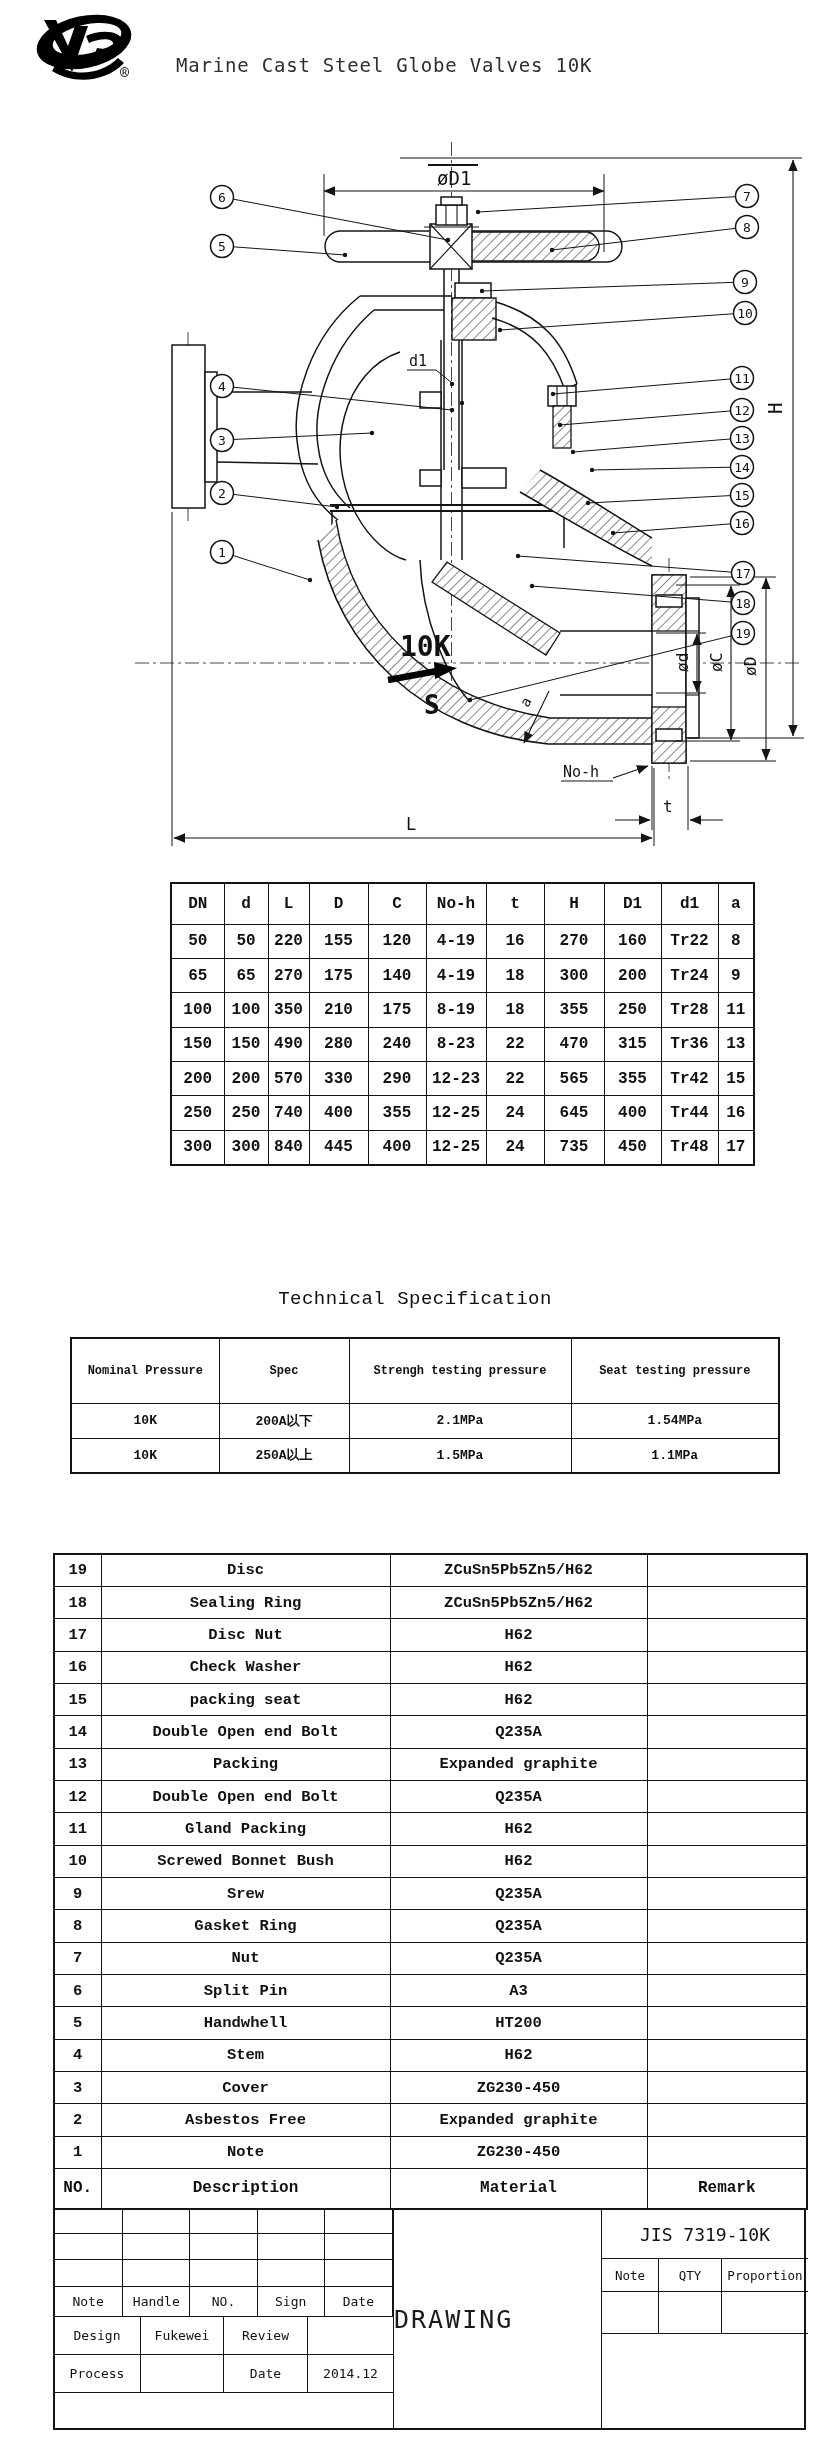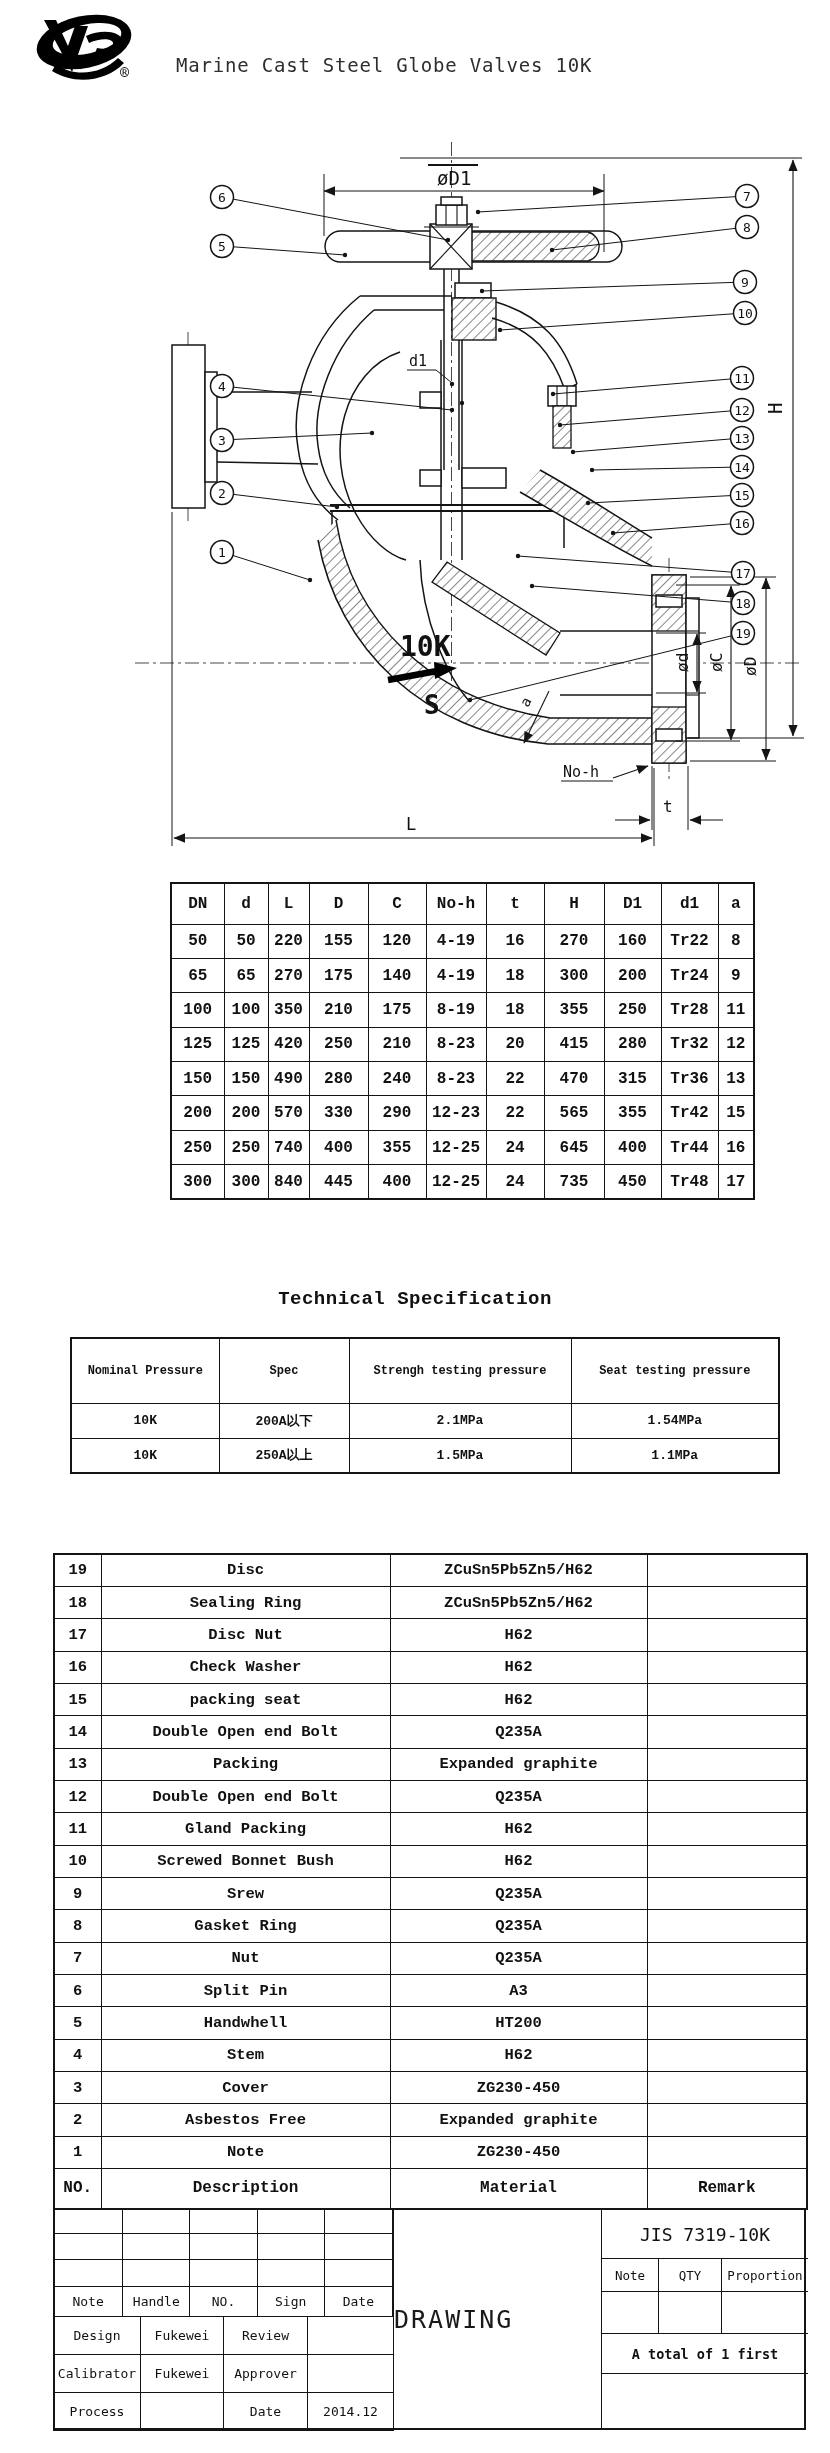--- a/index.html
+++ b/index.html
@@ -17,21 +17,21 @@
 
   
   .dimtbl{border:2.2px solid #141414;font-weight:700;font-size:16px}
   .dimtbl thead tr{height:41px}
   .dimtbl tbody tr{height:34.4px}
 
   
   .spectbl{border:2.2px solid #141414;font-weight:700}
   .spectbl thead tr{height:65px;font-size:12px}
   .spectbl tbody tr{height:35px;font-size:13px}
-  .spec-heading{width:830px;text-align:center;font-family:"Liberation Mono",monospace;font-weight:700;font-size:19px;letter-spacing:.5px}
+  .spec-heading{width:830px;text-align:center;font-family:"Liberation Mono",monospace;font-weight:400;font-size:19px;letter-spacing:.5px}
 
   
   .partstbl{border:2.2px solid #141414;font-weight:700;font-size:15.5px}
   .partstbl tbody.items tr{height:32.35px}
   .partstbl tbody.foot tr{height:40px;font-size:16px}
 
   
   .tblock{border:2.2px solid #141414;width:753px;height:222px}
   .tblock table td{font-family:"DejaVu Sans Mono",monospace;font-weight:500;font-size:13px}
   .cell-center{display:flex;align-items:center;}
@@ -421,33 +421,20 @@
         <td>210</td>
         <td>175</td>
         <td>8-19</td>
         <td>18</td>
         <td>355</td>
         <td>250</td>
         <td>Tr28</td>
         <td>11</td>
       </tr>
       <tr>
-        <td>125</td>
-        <td>125</td>
-        <td>420</td>
-        <td>250</td>
-        <td>210</td>
-        <td>8-23</td>
-        <td>20</td>
-        <td>415</td>
-        <td>280</td>
-        <td>Tr32</td>
-        <td>12</td>
-      </tr>
-      <tr>
         <td>150</td>
         <td>150</td>
         <td>490</td>
         <td>280</td>
         <td>240</td>
         <td>8-23</td>
         <td>22</td>
         <td>470</td>
         <td>315</td>
         <td>Tr36</td>
@@ -711,26 +698,20 @@
         <col style="width:86px">
       </colgroup>
     <tbody>
       <tr style="height:38px">
         <td>Design</td>
         <td>Fukewei</td>
         <td>Review</td>
         <td></td>
       </tr>
       <tr style="height:38px">
-        <td>Calibrator</td>
-        <td>Fukewei</td>
-        <td>Approver</td>
-        <td></td>
-      </tr>
-      <tr style="height:38px">
         <td>Process</td>
         <td></td>
         <td>Date</td>
         <td>2014.12</td>
       </tr>
     </tbody>
   </table>
 
   <div class="abs cell-center" style="left:338px;top:0;width:209px;height:218px;border-left:1.6px solid #141414;border-right:1.6px solid #141414">
     <span class="drawing-word">DRAWING</span>
@@ -741,15 +722,14 @@
     <div class="rb-cells" style="height:33px;border-bottom:1.6px solid #141414">
       <div style="width:57px;font-size:12.5px">Note</div>
       <div style="width:63px;font-size:12.5px">QTY</div>
       <div style="width:86px;font-size:12.5px">Proportion</div>
     </div>
     <div class="rb-cells" style="height:42px;border-bottom:1.6px solid #141414">
       <div style="width:57px"></div>
       <div style="width:63px"></div>
       <div style="width:86px"></div>
     </div>
-    <div class="rb-row" style="height:40px;font-size:13.5px;font-weight:700">A total of 1 first</div>
   </div>
 </div>
 
 </body></html>

